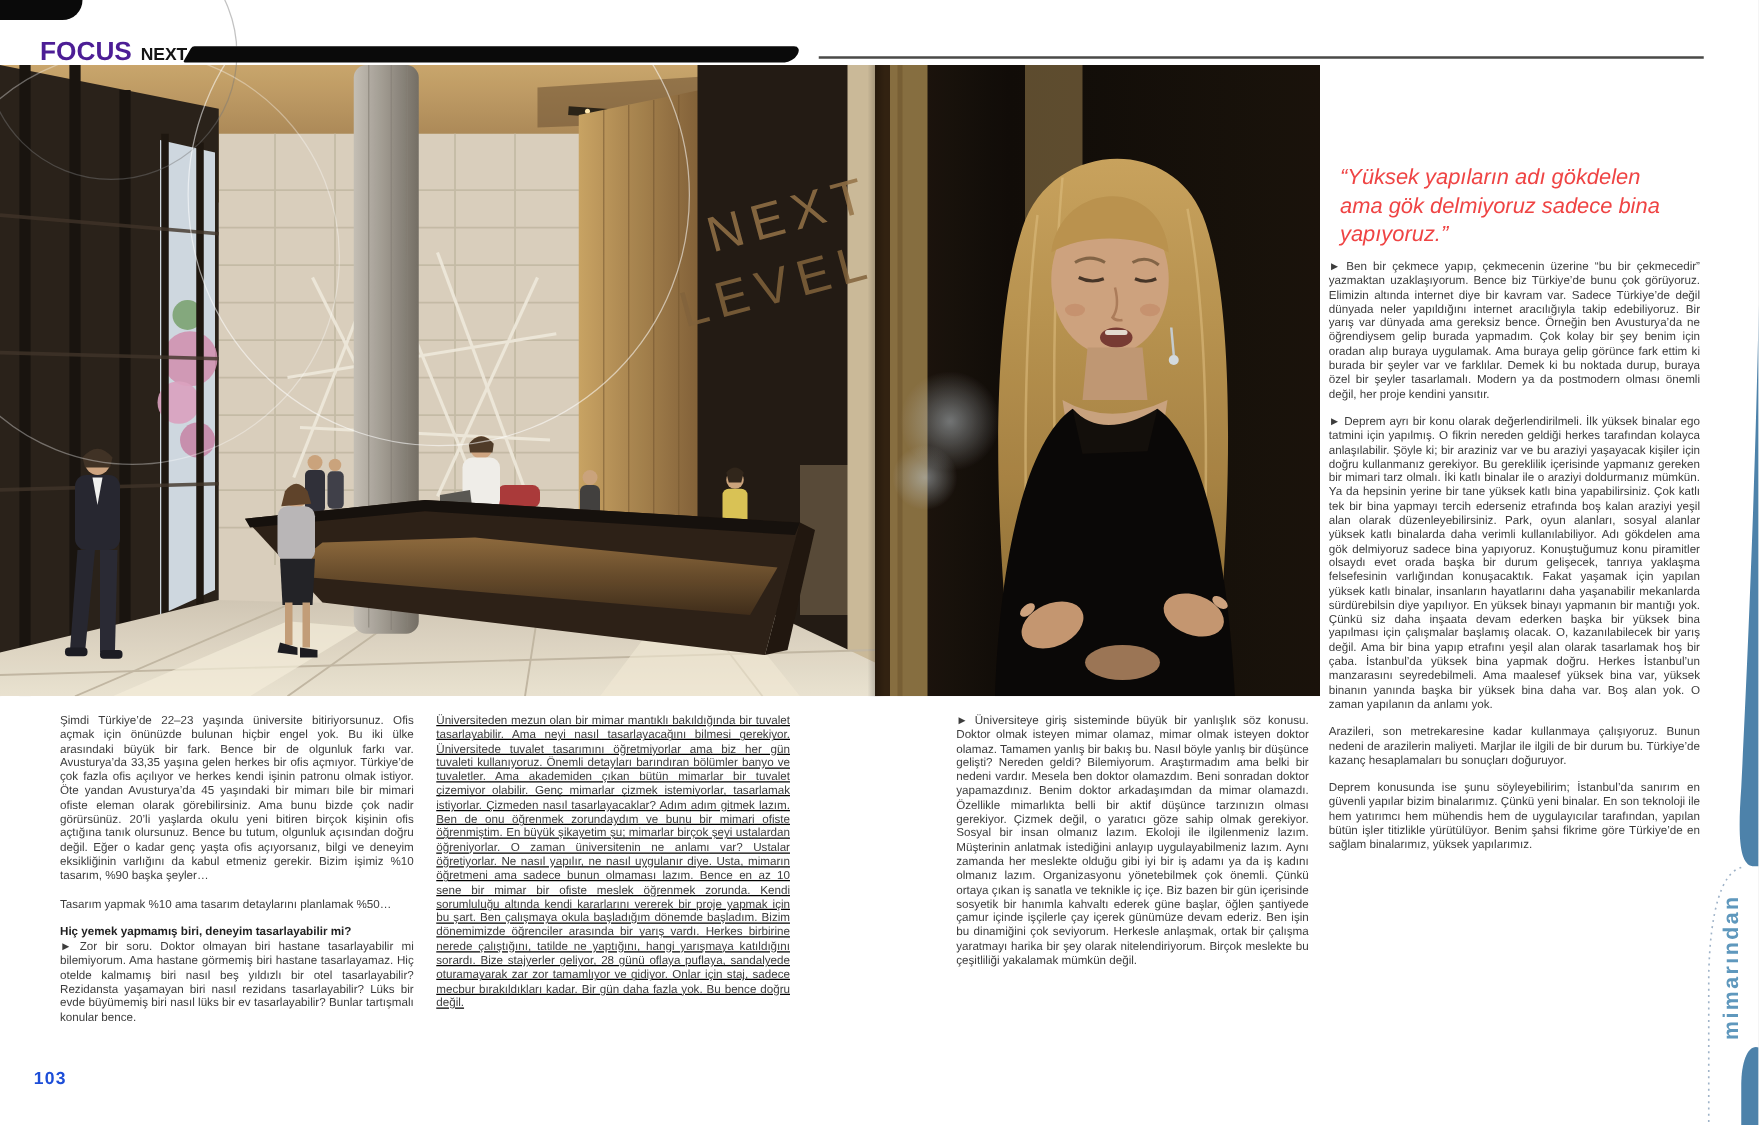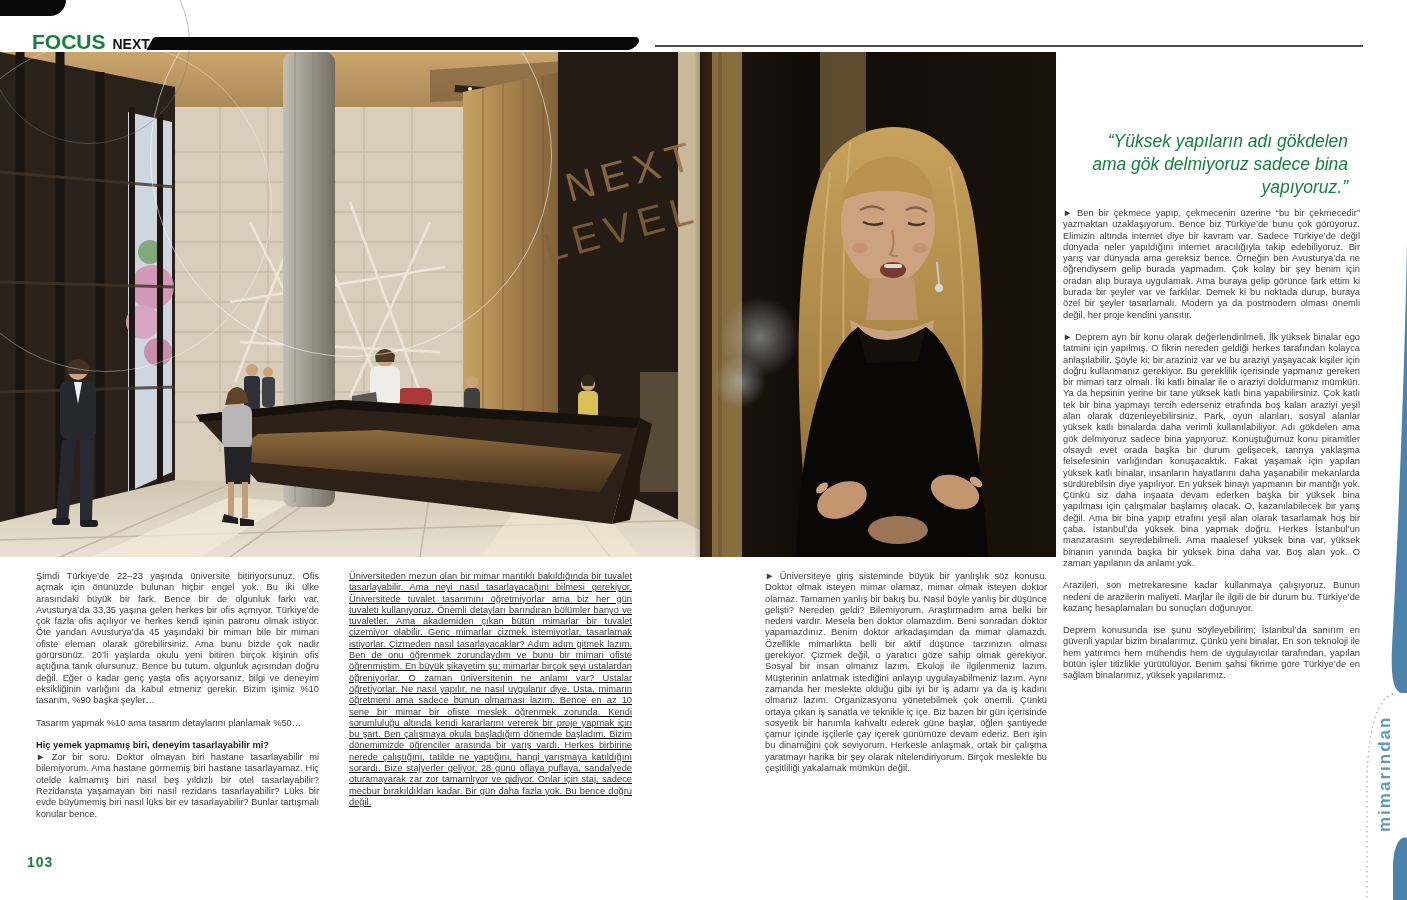--- a/index.html
+++ b/index.html
@@ -11,21 +11,21 @@
   .corner-black{
     position:absolute;left:0;top:0;width:66px;height:16px;background:#0a0a0a;
     border-radius:0 0 22px 0;
   }
   .deco-circle{position:absolute;border-radius:50%;pointer-events:none;z-index:6;}
   .circle-a{left:-12px;top:-58px;width:200px;height:200px;border:1px solid rgba(120,120,120,.45);}
   .circle-b{left:150px;top:-45px;width:400px;height:400px;border:1px solid rgba(255,255,255,.55);}
   .circle-c{left:-60px;top:40px;width:330px;height:330px;border:1px solid rgba(255,255,255,.35);}
   .focus-wrap{position:absolute;left:32px;top:30px;z-index:7;white-space:nowrap;}
   .focus-main{
-    font-size:21px;font-weight:bold;letter-spacing:0px;color:#15803d;
+    font-size:21px;font-weight:bold;letter-spacing:0px;color:#4c1d95;
     font-family:"Liberation Sans",sans-serif;font-stretch:condensed;
   }
   .focus-sub{
     font-size:14px;font-weight:bold;color:#141414;margin-left:7px;
     font-stretch:condensed;letter-spacing:0px;
   }
   .header-bar{
     position:absolute;left:150px;top:37px;width:488px;height:13px;background:#0a0a0a;
     transform:skewX(-30deg);border-radius:2px 7px 7px 2px;z-index:7;
   }
@@ -34,33 +34,33 @@
   .photo{position:absolute;top:52px;height:505px;overflow:hidden;z-index:1;}
   .photo-lobby{left:0;width:700px;}
   .photo-woman{left:700px;width:356px;}
   .gutter-shadow{
     position:absolute;left:694px;top:52px;width:14px;height:505px;z-index:3;
     background:linear-gradient(90deg,rgba(0,0,0,0) 0%,rgba(0,0,0,.22) 50%,rgba(0,0,0,0) 100%);
   }
   
   .pull-quote{
     position:absolute;left:1072px;top:130px;width:276px;z-index:2;
-    font-size:17.5px;font-style:italic;color:#15803d;text-align:right;line-height:1.32;
+    font-size:17.5px;font-style:italic;color:#ef4444;text-align:left;line-height:1.32;
   }
   .interview-col{position:absolute;left:1063px;top:208px;width:297px;z-index:2;}
   .bodytext{font-size:9.3px;line-height:11.3px;text-align:justify;color:#3c3c3c;margin:0 0 11px 0;}
   .qtext{font-weight:bold;color:#1e1e1e;margin:0 0 1px 0;}
   
   .bcol{position:absolute;top:571px;z-index:2;}
-  .col1{left:36px;width:283px;}
+  .col1{left:48px;width:283px;}
   .col2{left:349px;width:283px;text-decoration:underline;}
   .col3{left:765px;width:282px;}
   
   .page-num{
-    position:absolute;left:27px;top:854px;font-size:14px;font-weight:bold;color:#15803d;
+    position:absolute;left:27px;top:854px;font-size:14px;font-weight:bold;color:#1d4ed8;
     font-stretch:condensed;letter-spacing:1px;z-index:7;
   }
   
   .edge-svg{position:absolute;right:0;top:0;width:52px;height:900px;z-index:5;}
   .side-tab-label{
     position:absolute;right:12px;top:712px;height:120px;z-index:6;
     writing-mode:vertical-rl;transform:rotate(180deg);
     font-size:17px;font-weight:bold;letter-spacing:2px;color:#5f98bd;
   }
 </style>

